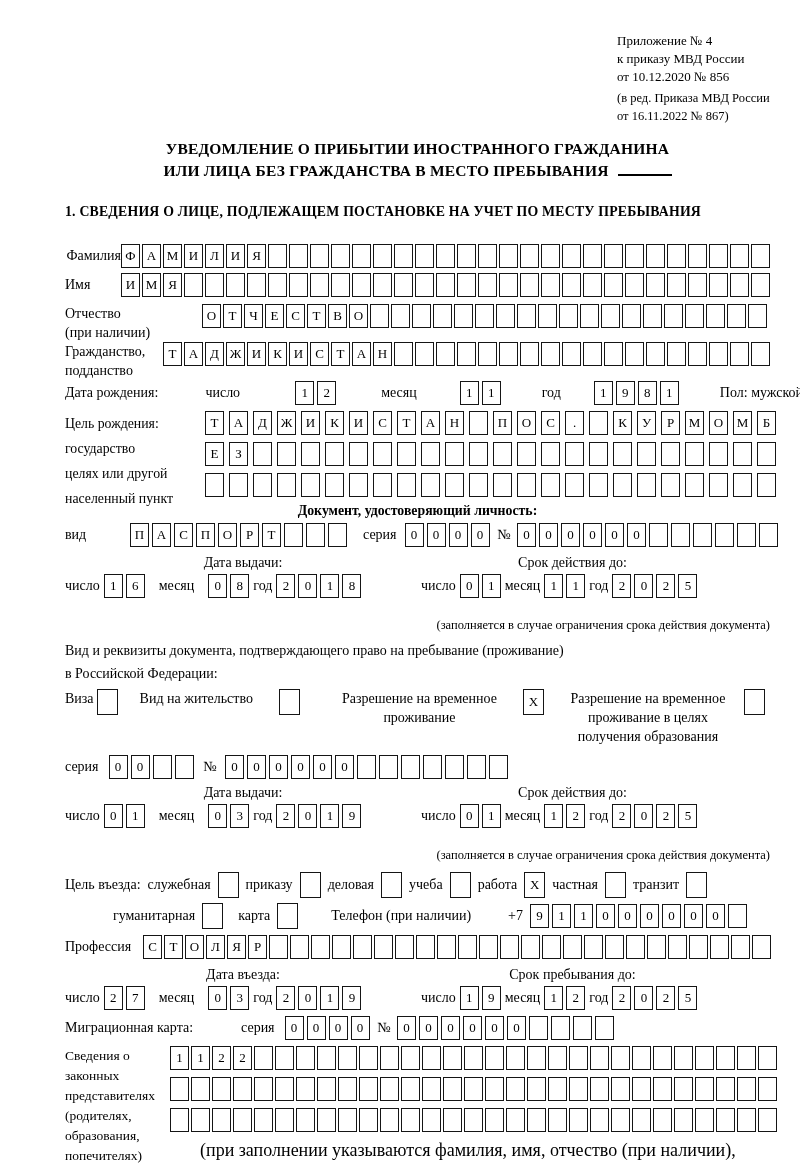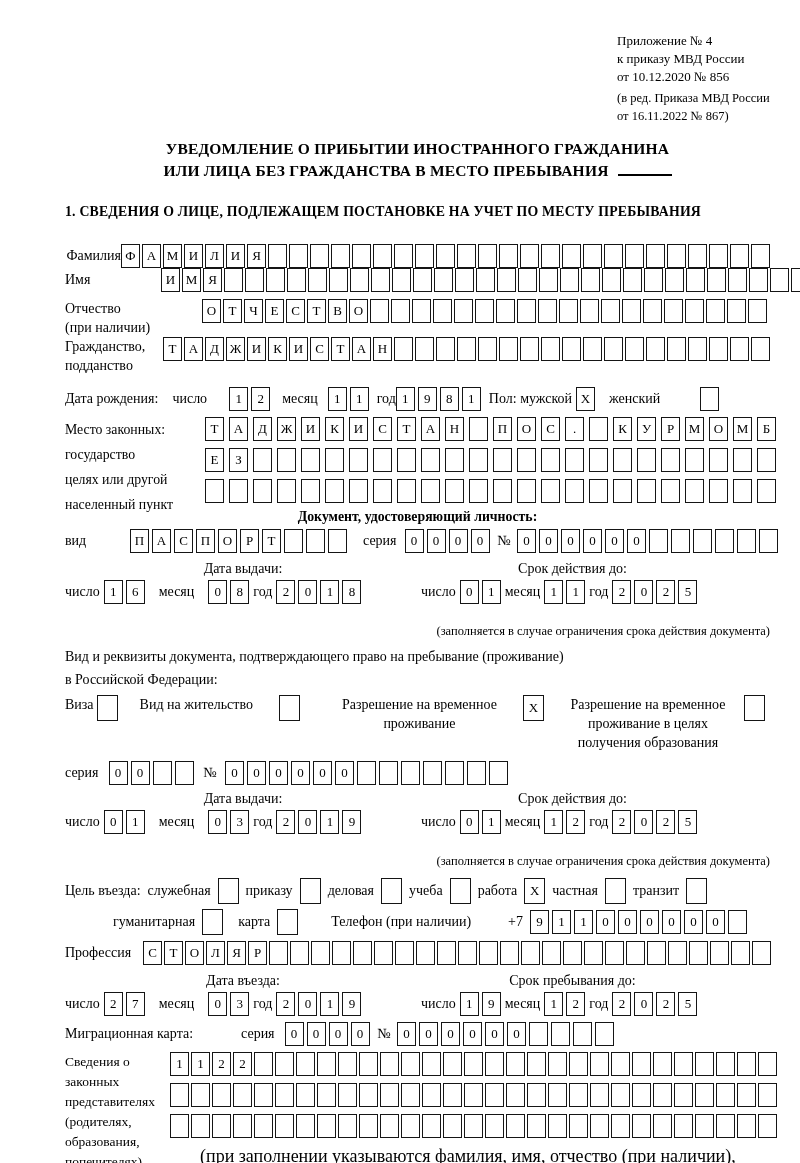--- a/index.html
+++ b/index.html
@@ -106,21 +106,21 @@
         <span class="cell"></span>
         <span class="cell"></span>
         <span class="cell"></span>
         <span class="cell"></span>
         <span class="cell"></span>
         <span class="cell"></span>
         <span class="cell"></span>
       </span>
   </div>
 
-  <div class="frow" style="gap:40px;">
+  <div class="frow" style="margin-top:5px;">
     <span class="lbl" style="width:56px;">Имя</span>
     <span class="cells">
         <span class="cell">И</span>
         <span class="cell">М</span>
         <span class="cell">Я</span>
         <span class="cell"></span>
         <span class="cell"></span>
         <span class="cell"></span>
         <span class="cell"></span>
         <span class="cell"></span>
@@ -217,21 +217,21 @@
         <span class="cell"></span>
         <span class="cell"></span>
         <span class="cell"></span>
         <span class="cell"></span>
         <span class="cell"></span>
         <span class="cell"></span>
         <span class="cell"></span>
       </span>
   </div>
 
-  <div class="frow" style="margin-top:12px;">
+  <div class="frow" style="margin-top:1px;gap:33px;">
     <span class="lbl">Дата рождения:</span>
     <span class="lbl" style="margin-left:14px;">число</span>
     <span class="cells g3" style="margin-left:22px;">
         <span class="cell">1</span>
         <span class="cell">2</span>
       </span>
     <span class="lbl" style="margin-left:12px;">месяц</span>
     <span class="cells g3" style="margin-left:10px;">
         <span class="cell">1</span>
         <span class="cell">1</span>
@@ -248,21 +248,21 @@
         <span class="cell">X</span>
       </span>
     <span class="lbl" style="margin-left:14px;">женский</span>
     <span class="cells" style="margin-left:40px;">
         <span class="cell"></span>
       </span>
   </div>
 
   <div class="bp">
     <div class="bplbl">
-      <div>Место законных:</div>
+      <div>Цель рождения:</div>
       <div>государство</div>
       <div>целях или другой</div>
       <div>населенный пункт</div>
     </div>
     <div class="grids">
       <span class="cells g5">
           <span class="cell">Т</span>
           <span class="cell">А</span>
           <span class="cell">Д</span>
           <span class="cell">Ж</span>

